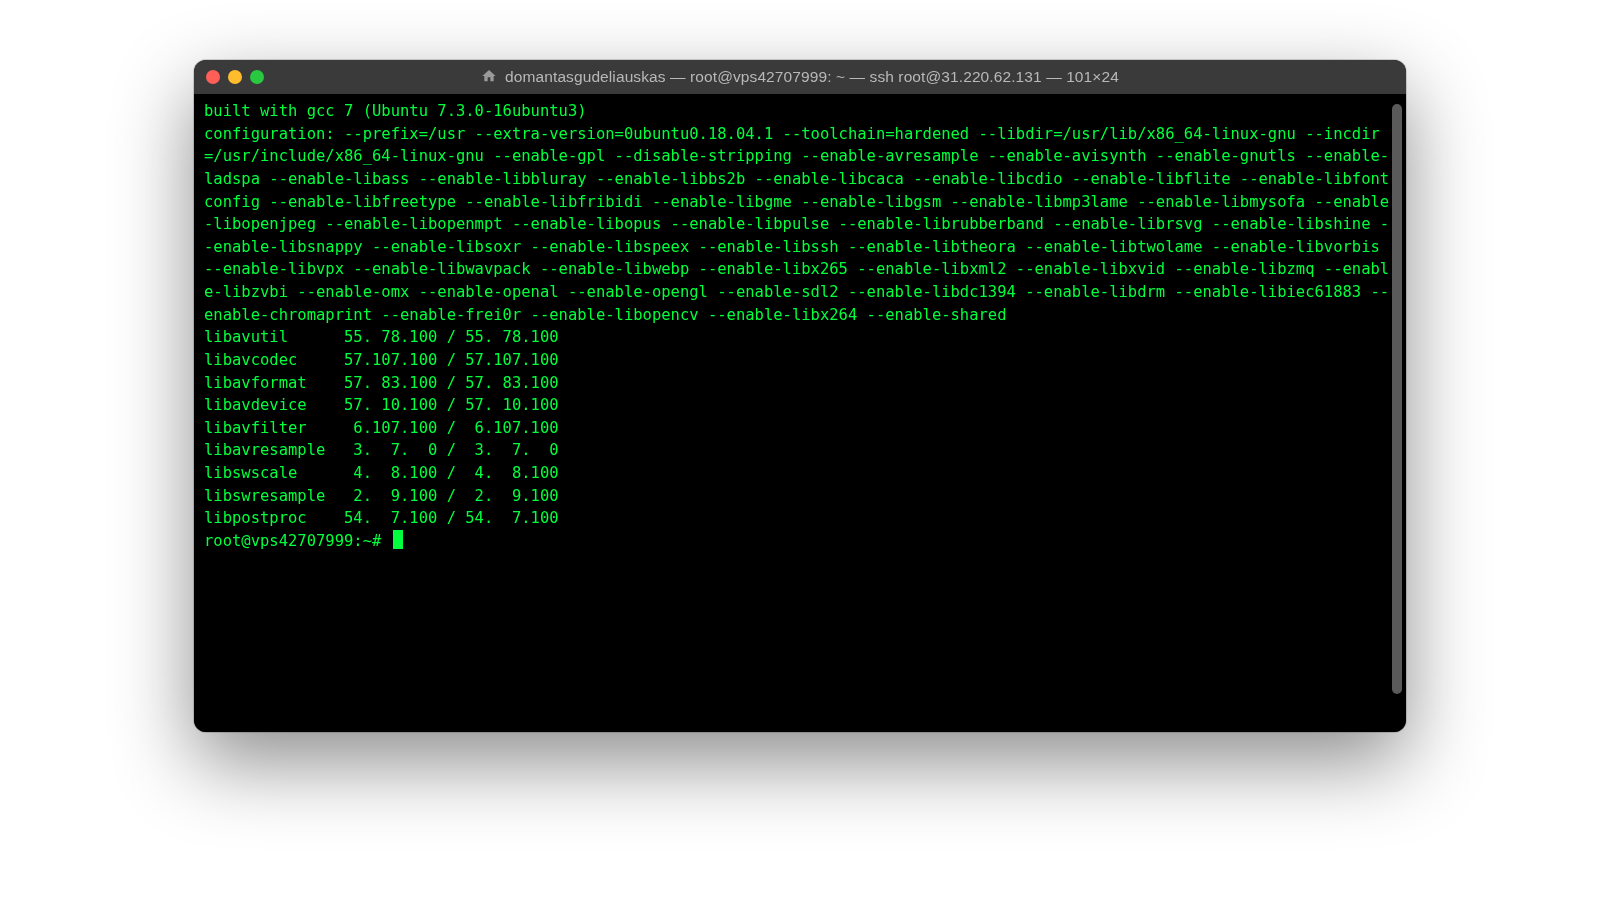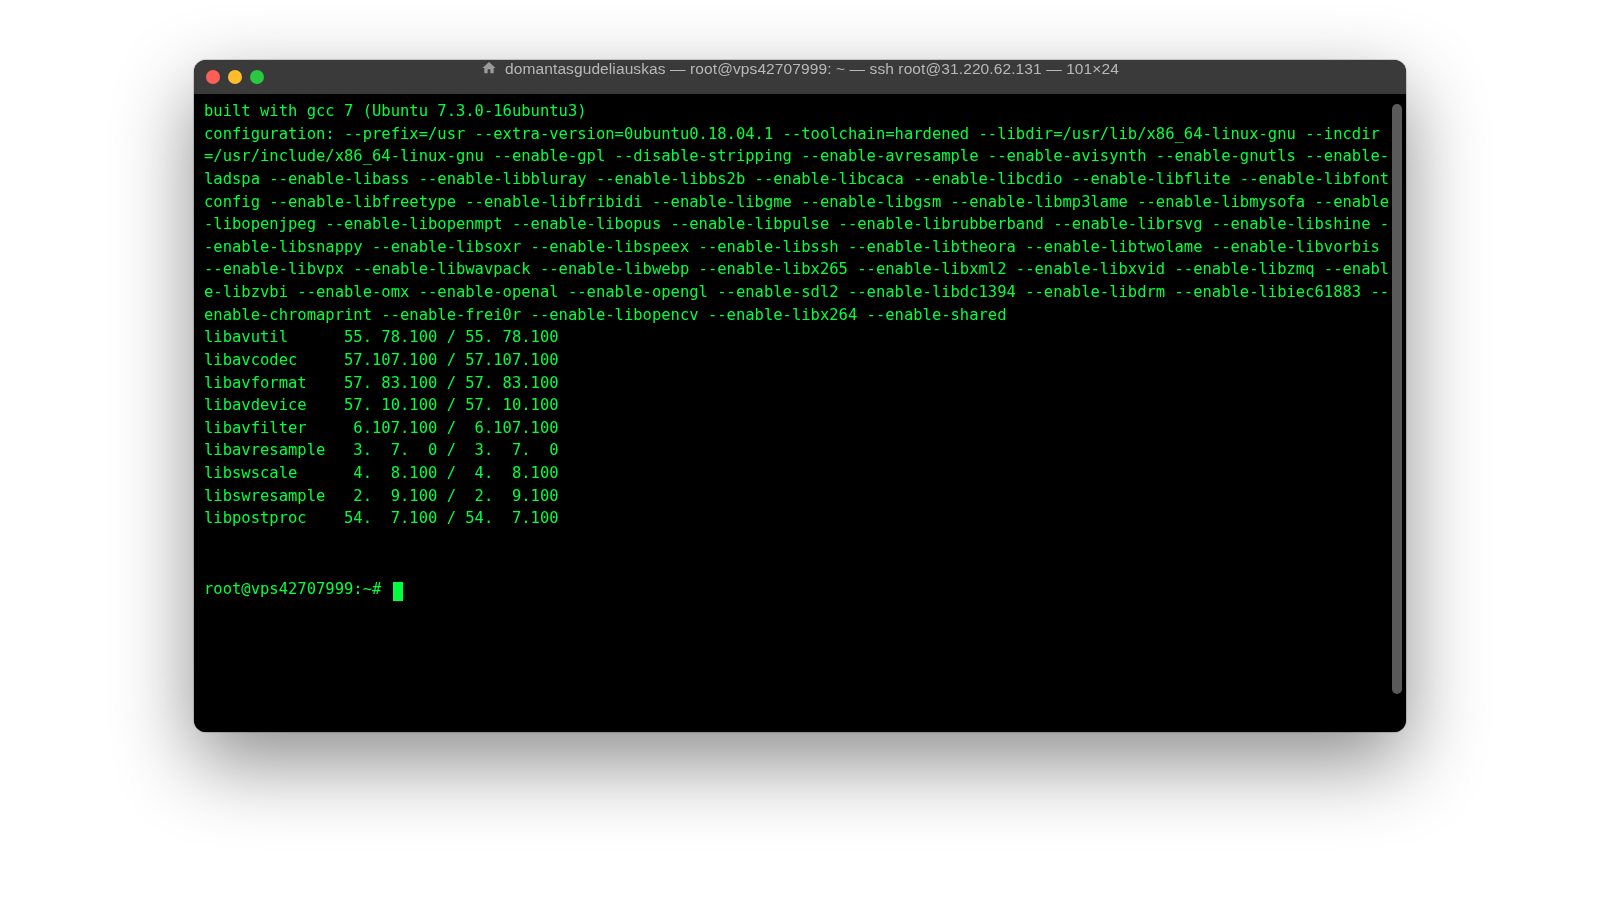--- a/index.html
+++ b/index.html
@@ -20,20 +20,21 @@
       width: 1212px;
       background: #2a2a2a;
       border-radius: 12px;
       box-shadow: 0 30px 80px rgba(0,0,0,0.45), 0 0 0 1px rgba(0,0,0,0.15);
       overflow: hidden;
     }
     .title-bar {
       height: 34px;
       background: #3a3a3a;
       display: flex;
+      align-items: center;
       padding: 0 12px;
       position: relative;
     }
     .traffic-lights {
       display: flex;
       gap: 8px;
       align-items: center;
     }
     .traffic-light {
       width: 14px;
@@ -76,22 +77,21 @@
     }
     .terminal-content {
       white-space: pre-wrap;
       word-break: break-all;
     }
     .lib-table {
       white-space: pre;
     }
     .prompt-line {
       display: flex;
-      align-items: flex-end;
-      margin-top: 48px;
+      align-items: flex-start;
     }
     .cursor {
       display: inline-block;
       width: 10px;
       height: 19px;
       background: #00ff3c;
       margin-left: 2px;
       vertical-align: middle;
     }
     .scrollbar-track {

